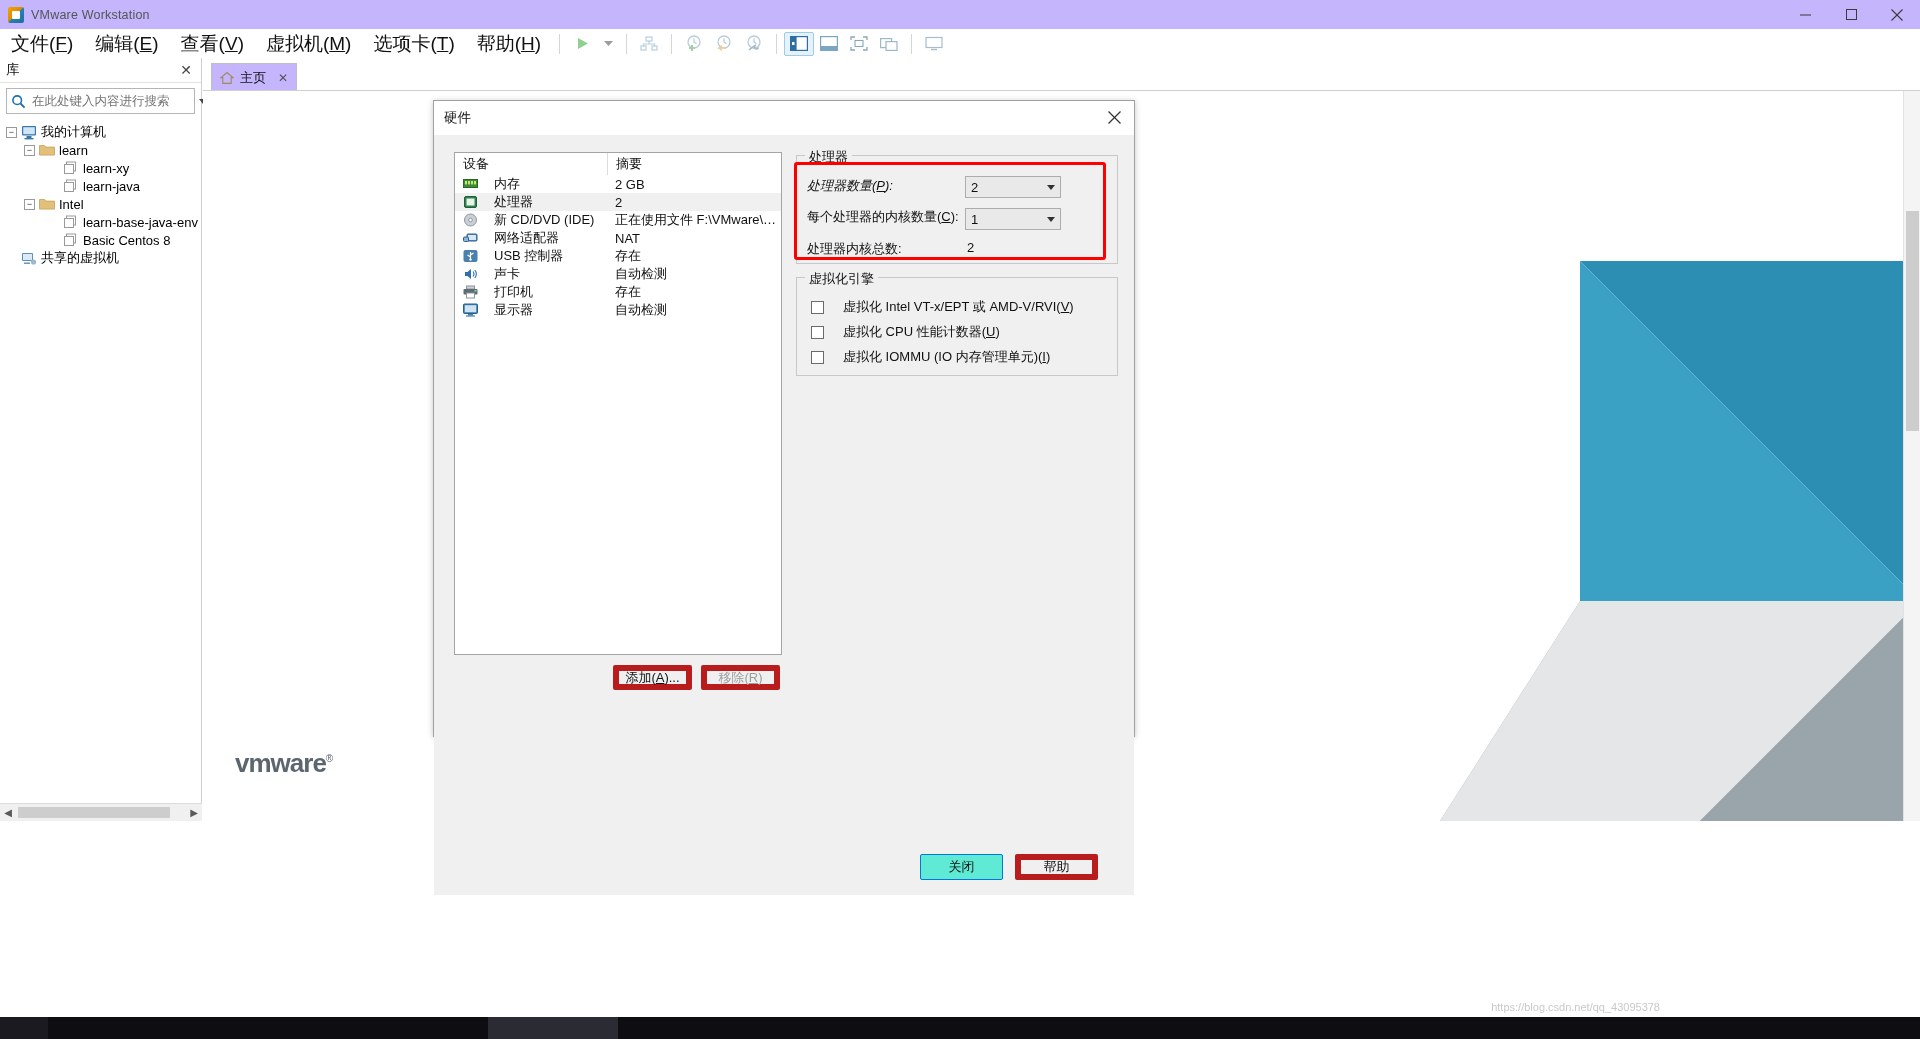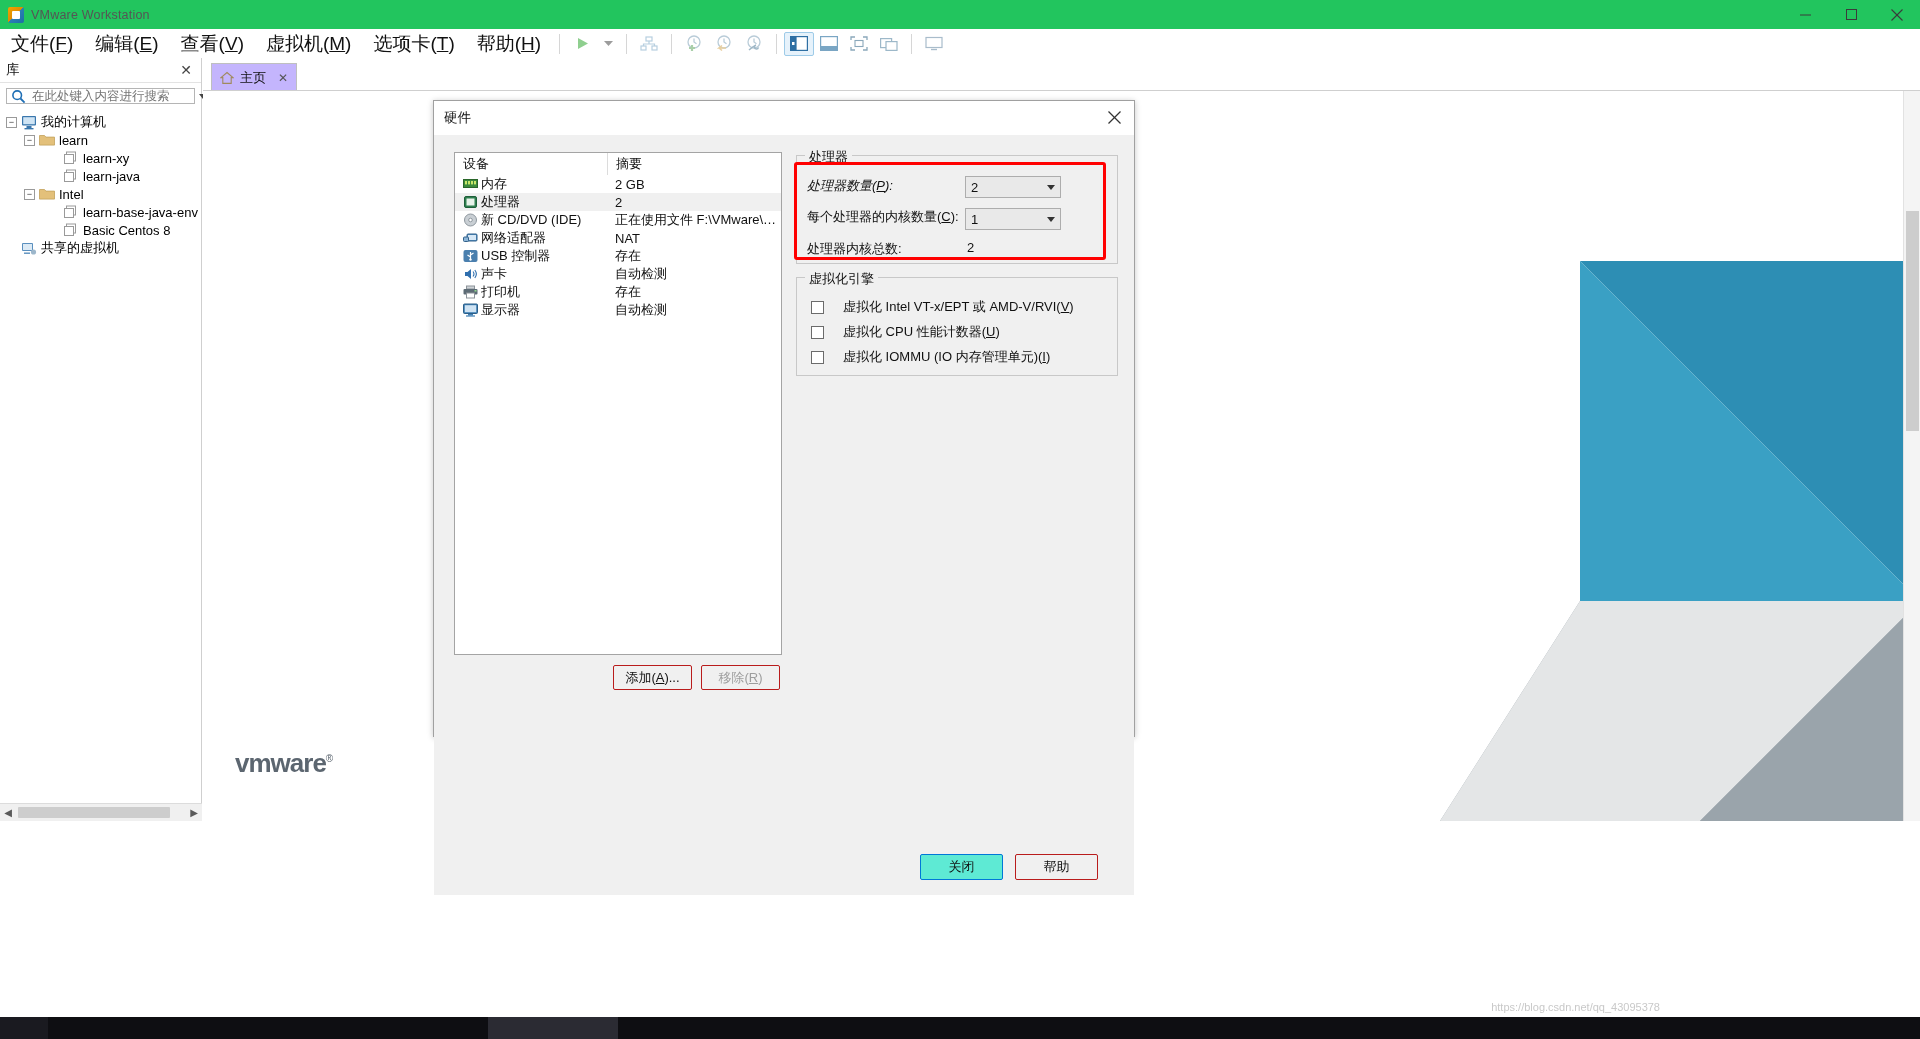--- a/index.html
+++ b/index.html
@@ -8,21 +8,21 @@
     width: 1920px; height: 1039px;
     overflow: hidden;
     font-family: "Liberation Sans", "DejaVu Sans", sans-serif;
     background: #ffffff;
   }
   body { position: relative; }
 
   
   .titlebar {
     position: absolute; top: 0; left: 0; width: 1920px; height: 30px;
-    background: #22c55e; border-bottom: 1px solid #ffffff;
+    background: #c4b5fd; border-bottom: 1px solid #ffffff;
     display: flex; align-items: center;
   }
   .title-icon {
     width: 16px; height: 16px; margin-left: 8px; margin-right: 7px;
     position: relative; flex: none;
     background: linear-gradient(135deg,#f0a500 0%,#e08a00 48%,#2a7fb5 50%,#1c6ea4 100%);
     border-radius: 2px;
   }
   .title-icon::after {
     content:""; position:absolute; left:4px; top:4px; width:8px; height:8px;
@@ -61,21 +61,21 @@
   .sidebar {
     position: absolute; top: 58px; left: 0; width: 202px; height: 763px;
     background: #ffffff; border-right: 1px solid #cfcfcf;
   }
   .sidebar-header {
     height: 25px; display:flex; align-items:center; padding: 0 6px;
     font-size: 13.5px; color: #111; border-bottom: 1px solid #e3e3e3;
   }
   .sidebar-header .close-x { margin-left:auto; color:#444; font-size:14px; padding:0 3px; }
   .search-row {
-    margin: 5px 6px 0 6px; height: 16px; border:1px solid #b5b5b5; background:#fff;
+    margin: 5px 6px 0 6px; height: 26px; border:1px solid #b5b5b5; background:#fff;
     display:flex; align-items:center; padding: 0 4px;
   }
   .search-icon { width:15px; height:15px; flex:none; margin-right:4px; }
   .search-input {
     flex:1; border:none; outline:none; font-size:12.5px; color:#8a8a8a;
     font-family: inherit; background: transparent;
   }
   .search-caret { width:0;height:0;border-left:4px solid transparent;border-right:4px solid transparent;border-top:5px solid #444; margin-left:4px; }
 
   .tree { margin-top: 9px; font-size: 13px; color:#000; }
@@ -154,27 +154,27 @@
     background:#ffffff; border:1px solid #a4a4a4;
   }
   .dev-head {
     display:flex; height:22px; align-items:center; font-size:13px; color:#111;
     background:#ffffff;
   }
   .dev-head .c1 { width:152px; padding-left:8px; }
   .dev-head .c2 { flex:1; padding-left:8px; border-left:1px solid #dcdcdc; height:22px; display:flex; align-items:center;}
   .dev-row { display:flex; height:18px; align-items:center; font-size:13px; color:#111; }
   .dev-row.selected { background:#f0f0f0; }
-  .dev-row .c1 { width:152px; padding-left:8px; display:flex; align-items:center; gap:3px; white-space:nowrap;}
+  .dev-row .c1 { width:152px; padding-left:8px; display:flex; align-items:center; gap:16px; white-space:nowrap;}
   .dev-row .c2 { flex:1; padding-left:8px; white-space:nowrap; overflow:hidden; text-overflow:ellipsis;}
   .dev-ico { width:15px; height:14px; flex:none; }
 
   .btn {
     font-family:inherit; font-size:13px; color:#111;
-    background:#f0f0f0; border:1px solid #b91c1c; border-radius:2px;
+    background:#f0f0f0; border:6px solid #b91c1c; border-radius:2px;
     height:25px; display:inline-flex; align-items:center; justify-content:center;
   }
   .btn.disabled { color:#9d9d9d; }
   .btn.primary { border:1px solid #0078d7; background:#5eead4; }
   .btn u { text-decoration: underline; }
 
   .btn-add { position:absolute; left:179px; top:530px; width:79px; }
   .btn-remove { position:absolute; left:267px; top:530px; width:79px; }
 
   

